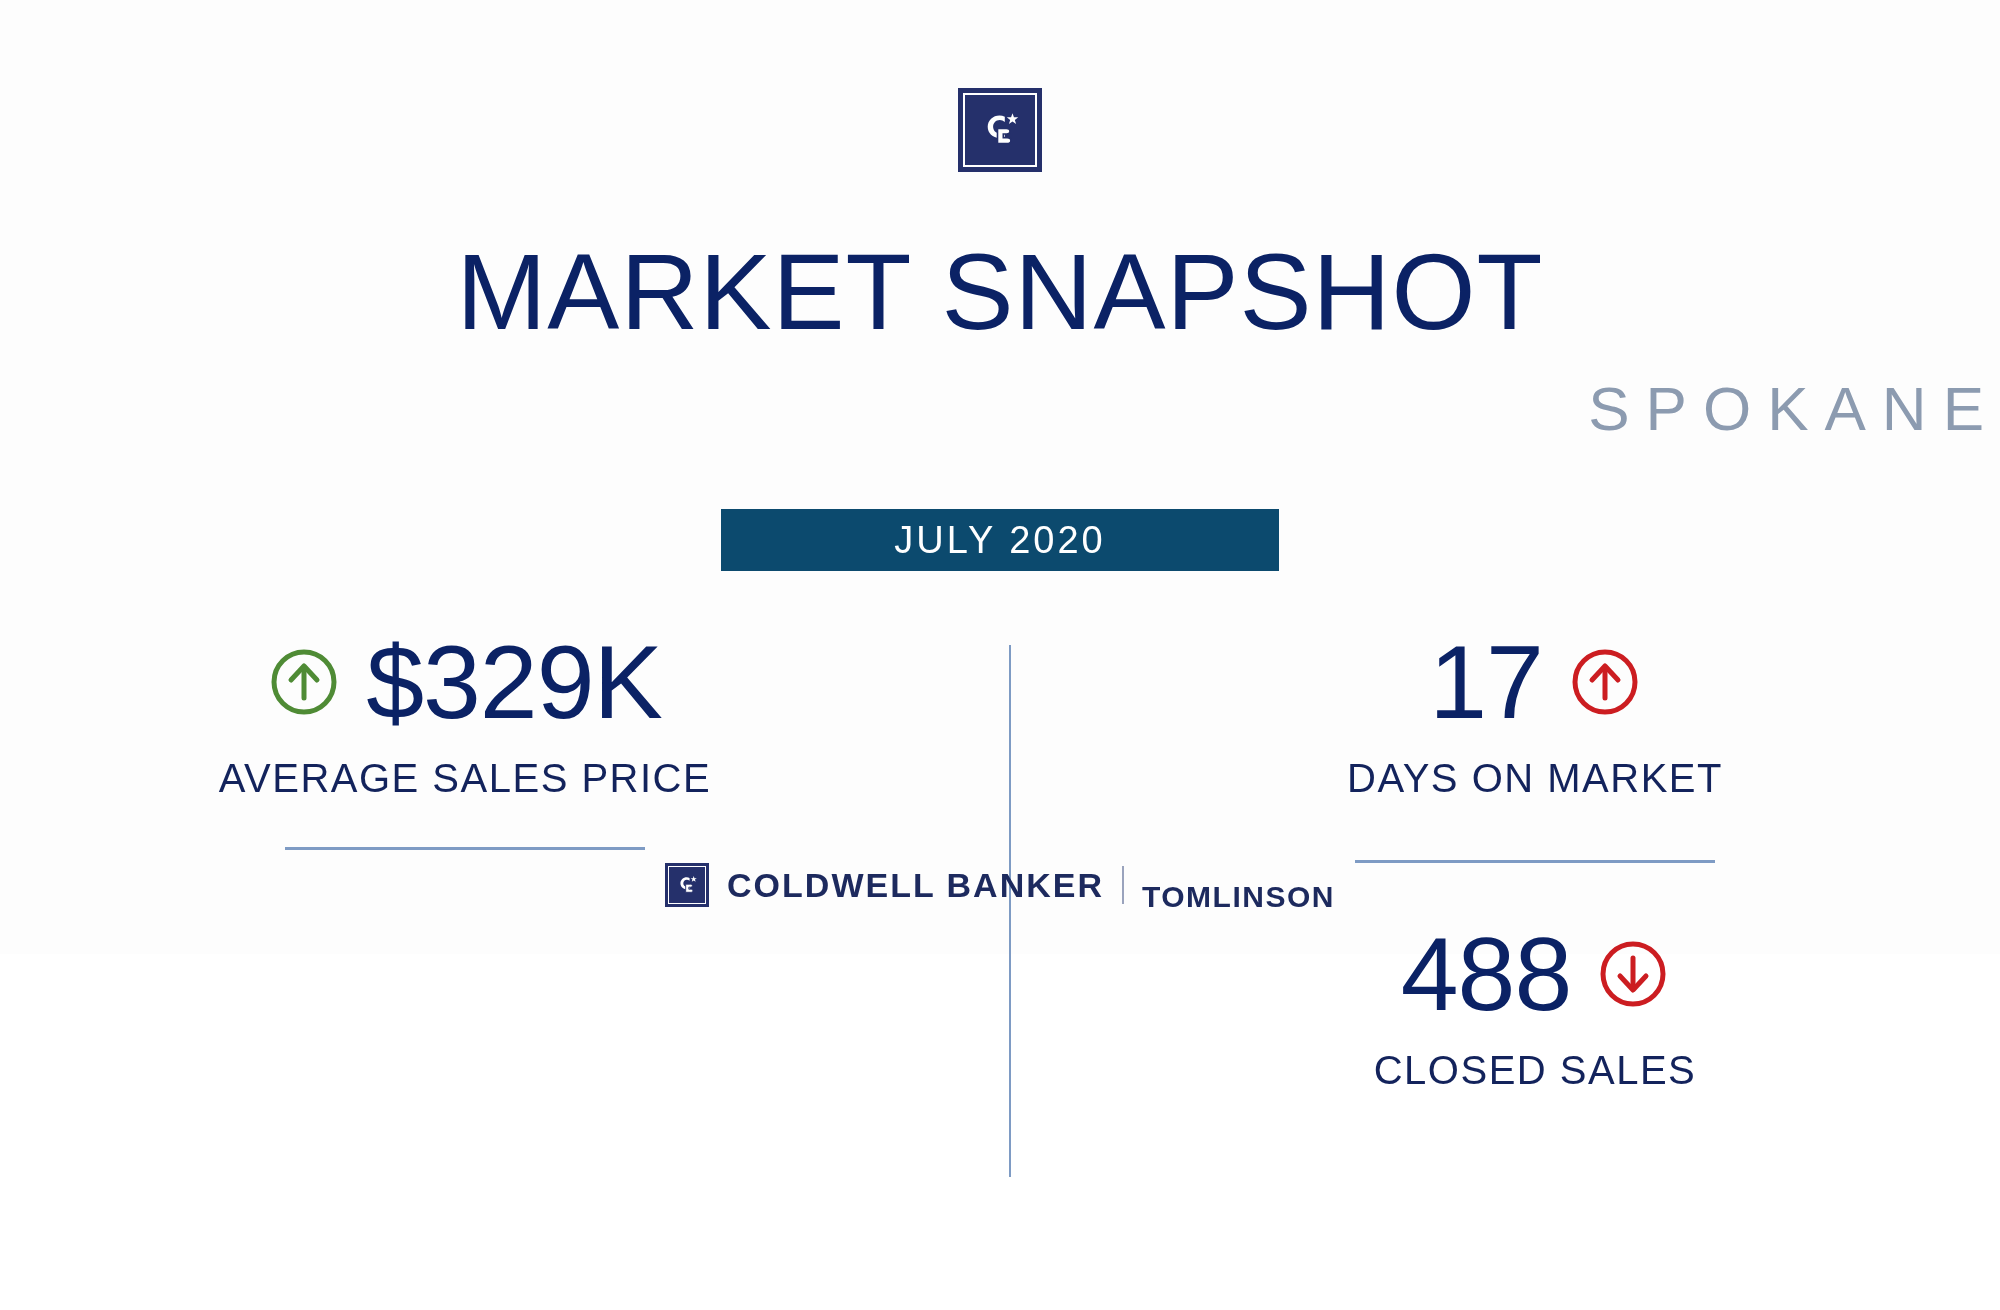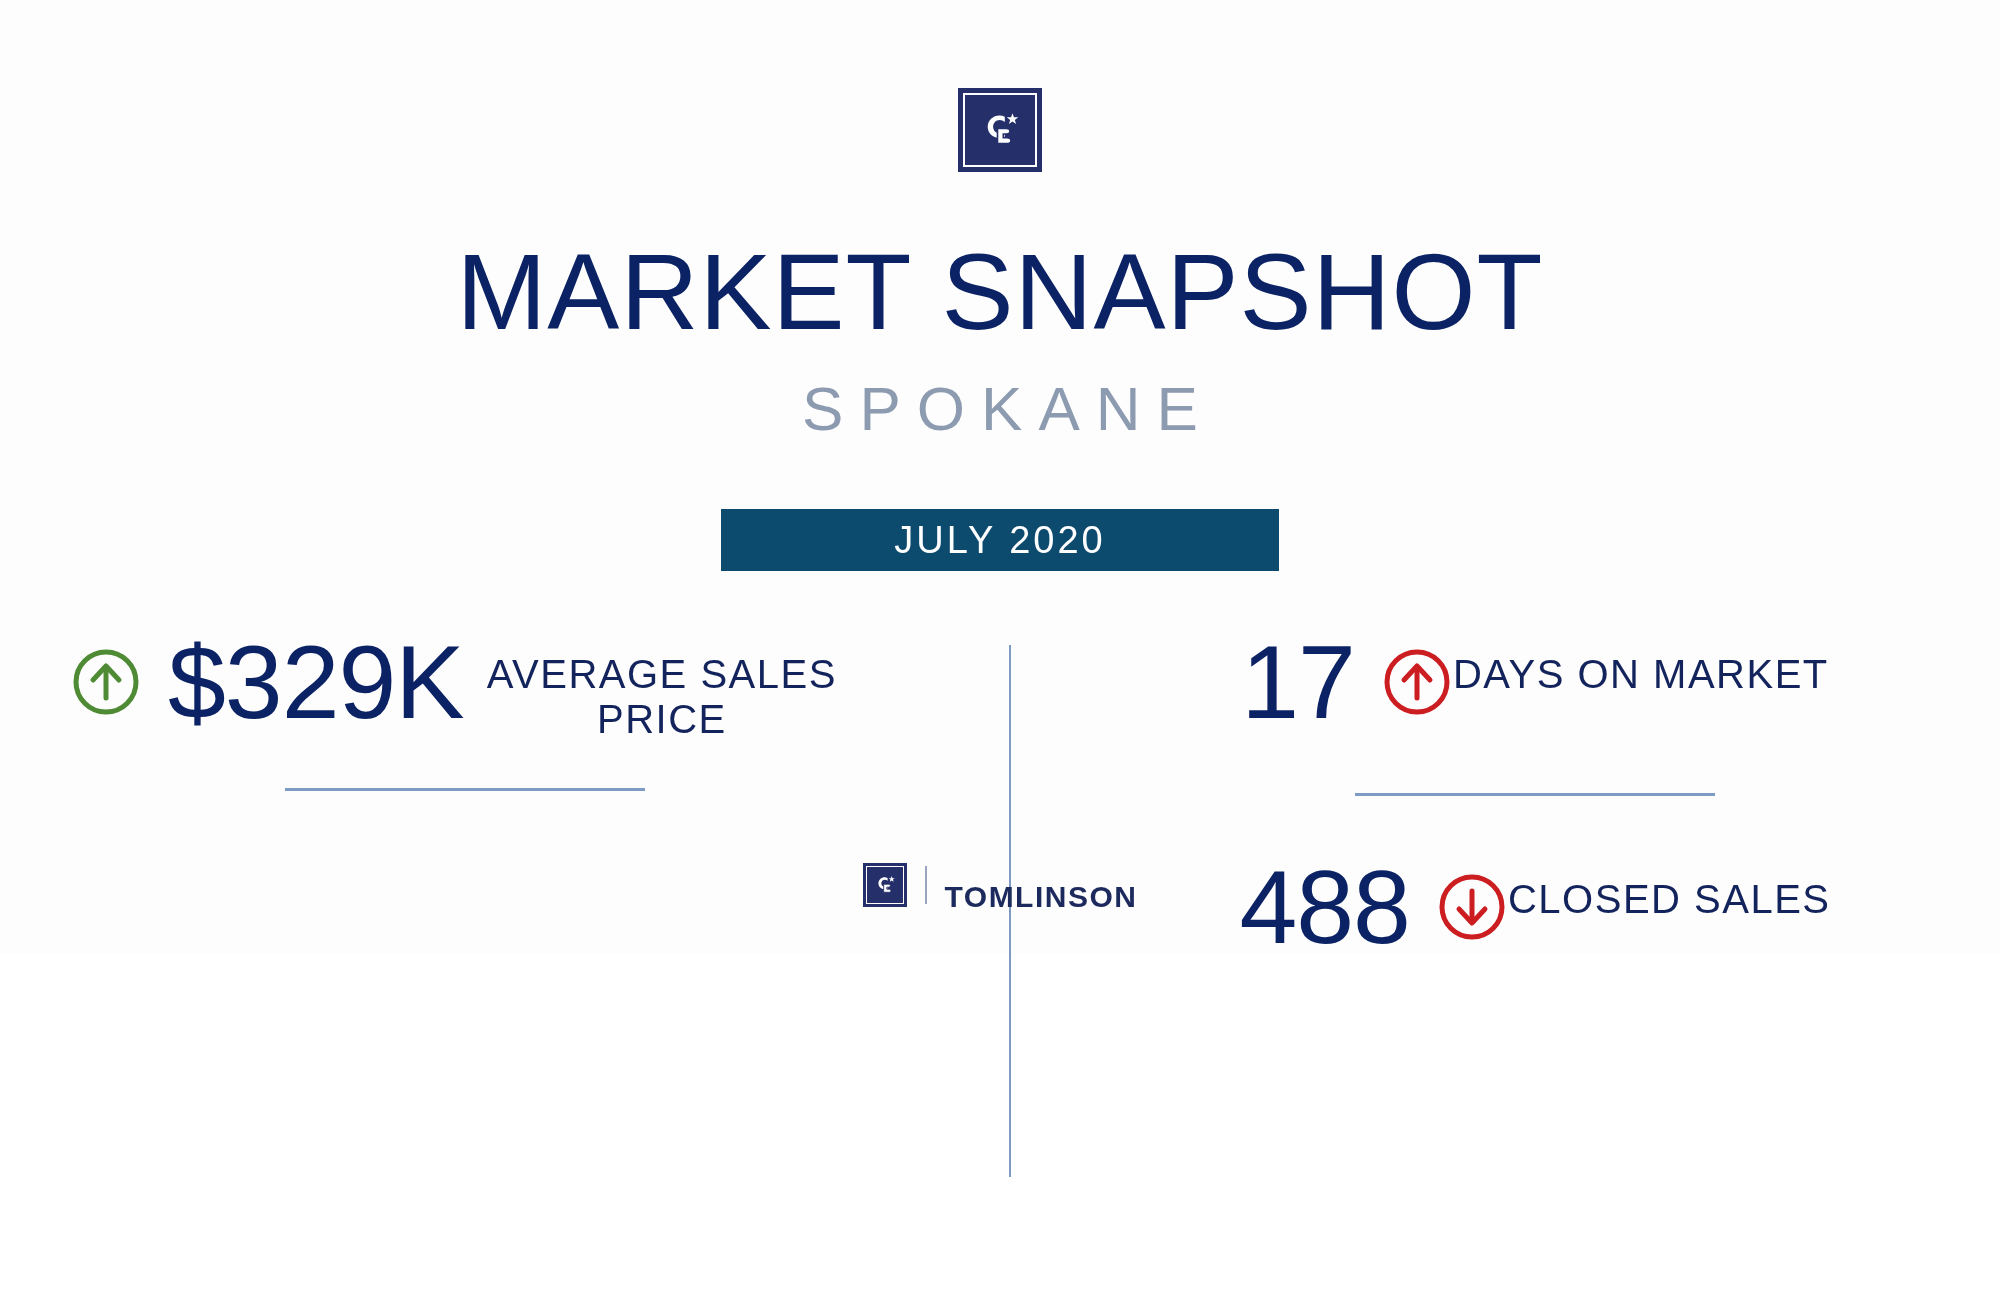--- a/index.html
+++ b/index.html
@@ -58,21 +58,21 @@
     font-weight:400;
     letter-spacing:1px;
     color:#0b2265;
     white-space:nowrap;
   }
 
   .subtitle {
     position:absolute;
     left:0; right:0;
     top:378px;
-    text-align:center;
+    text-align:right;
     font-size:62px;
     line-height:1;
     font-weight:300;
     letter-spacing:16px;
     text-indent:16px;
     color:#8c9bb0;
   }
 
   
   .date-banner-wrap {
@@ -122,21 +122,22 @@
     position:absolute;
     left:1009px;
     top:645px;
     width:2px;
     height:532px;
     background:#7e9bc4;
   }
 
   .stat {
     display:flex;
-    align-items:flex-start;
+    flex-direction:column;
+    align-items:center;
   }
   .stat-top {
     display:flex;
     align-items:center;
     justify-content:center;
     gap:26px;
   }
   .stat-value {
     font-size:104px;
     line-height:1;
@@ -307,17 +308,18 @@
     <div class="footer-mark">
       <div class="footer-mark-inner">
         <svg width="30" height="30" viewBox="0 0 56 56" aria-hidden="true">
           <path d="M27.5 13.5c-6.6 0-11.8 4.9-11.8 11.3 0 6.3 5.1 11.2 11.6 11.2 2 0 3.9-.4 5.5-1.2v-5.4c-1.4 1.3-3.2 2-5.2 2-3.7 0-6.5-2.9-6.5-6.6 0-3.8 2.8-6.7 6.6-6.7 1.9 0 3.7.7 5.1 2v-5.4c-1.6-.8-3.4-1.2-5.3-1.2z" fill="#ffffff"></path>
           <path d="M25.5 26.5h8.9c2.1 0 3.6 1 3.6 2.8 0 1.7-1.3 2.7-3.3 2.7h-3.4v3.8h3.8c2.3 0 3.8 1.1 3.8 2.9 0 1.9-1.5 2.9-4 2.9h-9.4V26.5z" fill="#ffffff"></path>
           <path d="M25.5 26.5h8.9c2.1 0 3.6 1 3.6 2.8 0 1.7-1.3 2.7-3.3 2.7h-3.4v3.8h3.8c2.3 0 3.8 1.1 3.8 2.9 0 1.9-1.5 2.9-4 2.9h-9.4V26.5z" fill="none" stroke="#25306b" stroke-width="1.6"></path>
           <path d="M40.5 11.2l1.45 4.05 4.3.08-3.43 2.6 1.28 4.1-3.6-2.45-3.6 2.45 1.28-4.1-3.43-2.6 4.3-.08z" fill="#ffffff"></path>
         </svg>
       </div>
     </div>
+    <span class="footer-brand">COLDWELL BANKER</span>
     <span class="footer-sep"></span>
     <span class="footer-sub">TOMLINSON</span>
   </div>
 
 </div>
 
 </body></html>

